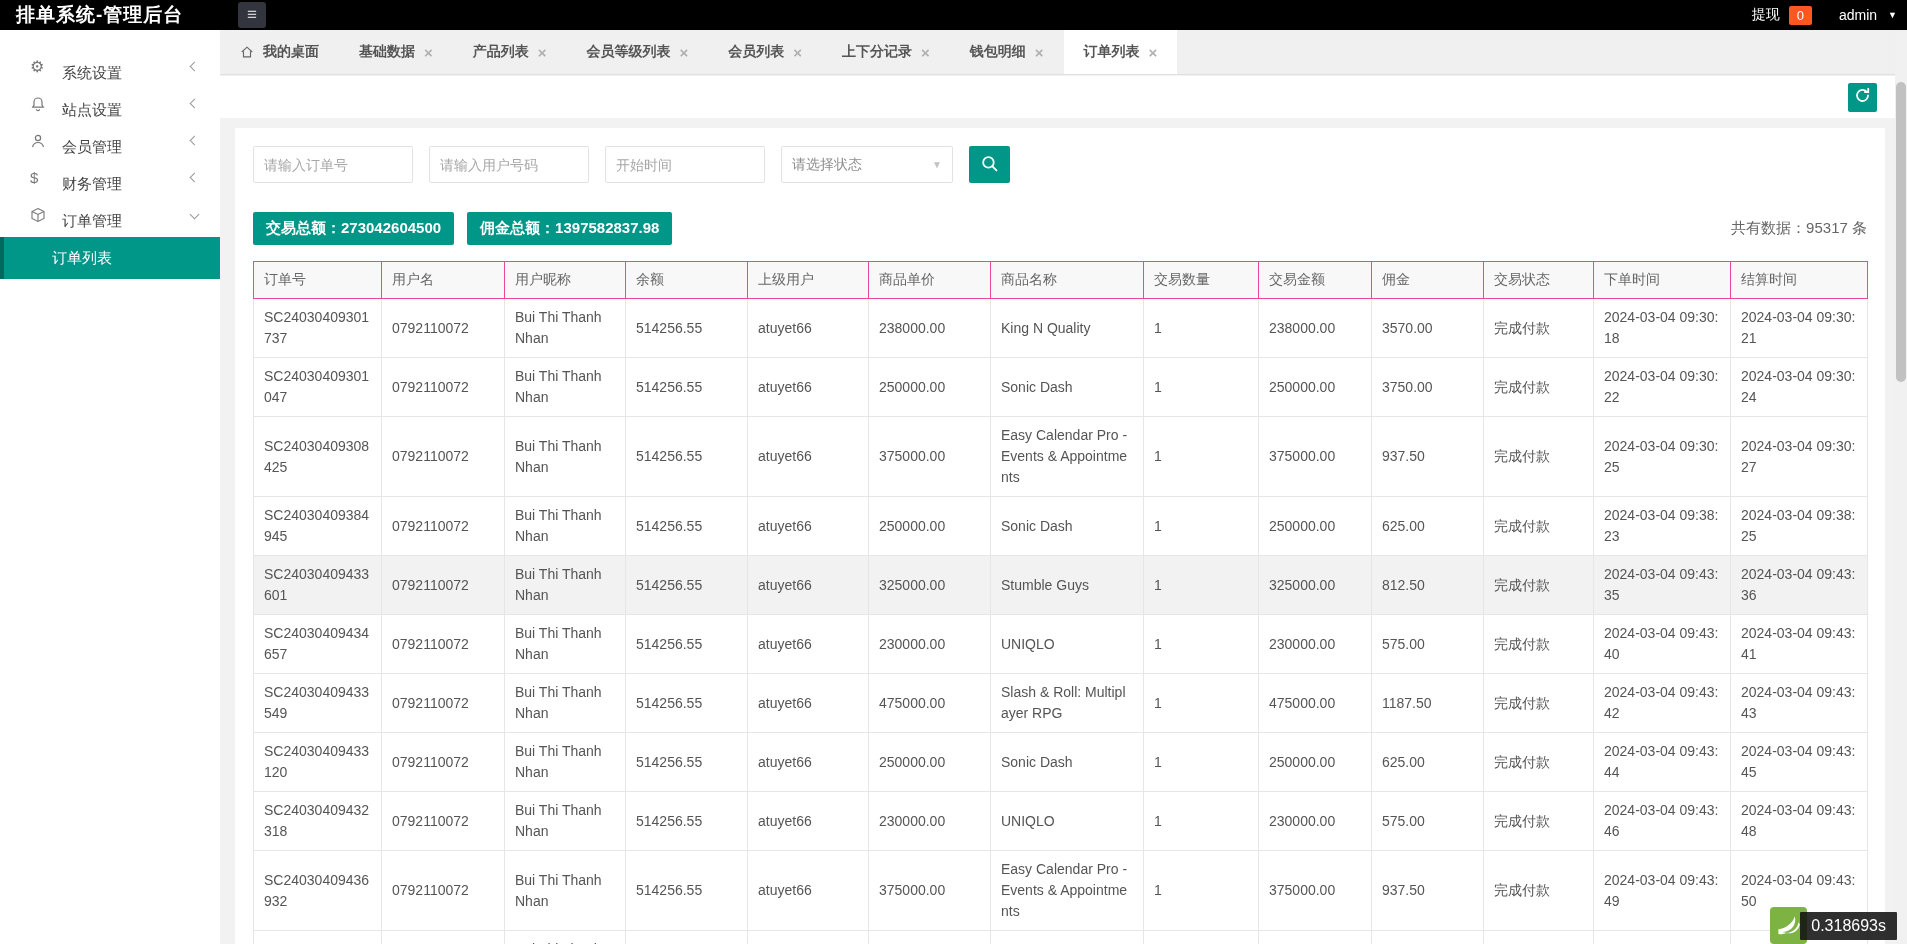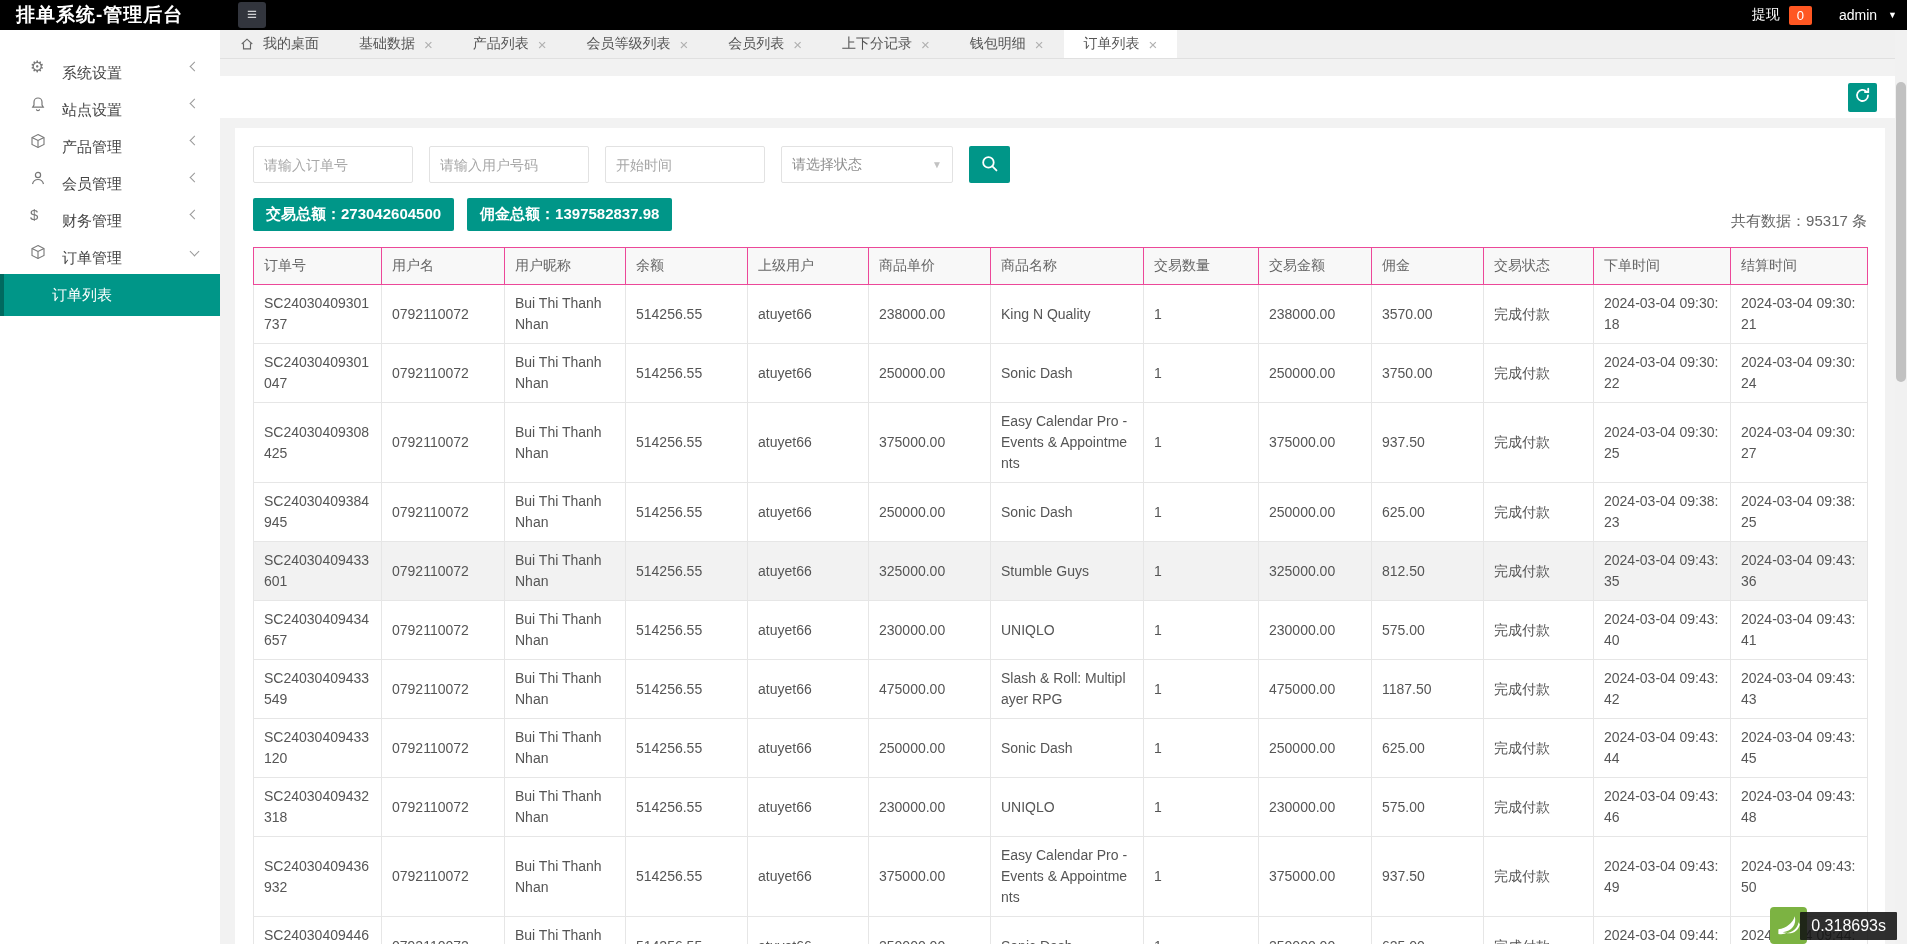--- a/index.html
+++ b/index.html
@@ -22,22 +22,22 @@
   .side-item .s-icon { width:26px; color:#777; font-size:15px; display:inline-flex; align-items:center; }
   .side-item .s-label { margin-left:6px;margin-top:13px; }
   .chev { position:absolute; right:22px; width:7px; height:7px; border-right:1.4px solid #999; border-bottom:1.4px solid #999; }
   .chev.left { transform:rotate(135deg); }
   .chev.down { transform:rotate(45deg); }
   .submenu-item { position:relative; height:42px; margin-top:4px; display:flex; align-items:center; padding-left:52px;
     font-size:15px; color:#454545; cursor:pointer; }
   .submenu-item.active { background:#009688; color:#fff; border-left:4px solid #00695f; padding-left:48px; }
 
   
-  .tab-bar { position:absolute; left:220px; top:30px; right:0; height:29px; background:#f0f0f0;
-    border-bottom:1px solid #e0e0e0; display:flex; z-index:10; }
+  .tab-bar { position:absolute; left:220px; top:30px; right:0; height:45px; background:#f0f0f0;
+    border-bottom:1px solid #e0e0e0; display:flex; z-index:10;font-weight:bold; }
   .tab { display:flex; align-items:center; gap:9px; padding:0 20px; font-size:14px; color:#555; cursor:pointer; }
   .tab.active { background:#ffffff; }
   .tab-x { color:#b0b0b0; font-size:15px; cursor:pointer; }
   .tab .home-ic { display:inline-flex; }
 
   
   .toolbar { position:absolute; left:220px; top:76px; right:12px; height:42px; background:#ffffff; }
   .refresh-btn { position:absolute; right:18px; top:7px; width:29px; height:29px; background:#009688; border-radius:2px;
     display:flex; align-items:center; justify-content:center; cursor:pointer; }
 
@@ -47,21 +47,21 @@
   .filter-row { display:flex; align-items:center; gap:16px; }
   .filter-input { width:160px; height:37px; border:1px solid #e2e2e2; border-radius:2px; padding:0 10px; font-size:14px; color:#b91c1c;
     font-family:"Liberation Sans","DejaVu Sans",sans-serif; outline:none; }
   .filter-input::placeholder { color:#a7a7a7; }
   .select-box { position:relative; width:172px; height:37px; border:1px solid #e2e2e2; border-radius:2px; background:#fff;
     display:flex; align-items:center; padding:0 10px; font-size:14px; color:#8e8e8e; cursor:pointer; }
   .select-caret { position:absolute; right:10px; font-size:10px; color:#c2c2c2; }
   .search-btn { width:41px; height:37px; background:#009688; border:none; border-radius:2px; display:flex; align-items:center;
     justify-content:center; cursor:pointer; }
 
-  .summary-row { position:relative; margin-top:15px; height:33px; display:flex; align-items:flex-end; gap:13px; }
+  .summary-row { position:relative; margin-top:29px; height:33px; display:flex; align-items:center; gap:13px; }
   .badge-btn { background:#009688; color:#fff; font-size:15px; font-weight:bold; padding:0 13px; height:33px;
     display:flex; align-items:center; border-radius:2px; cursor:pointer; }
   .record-count { position:absolute; right:0; color:#666; font-size:15px; }
 
   
   table { width:100%; border-collapse:collapse; table-layout:fixed; margin-top:16px; }
   th { background:#f8f8f8; border:1px solid #ec4899; color:#666; font-weight:normal; font-size:14px; text-align:left;
     padding:9px 10px; height:35px; }
   td { border:1px solid #e6e6e6; color:#555; font-size:14px; padding:8px 10px; height:59px; vertical-align:middle;
     word-break:break-all; line-height:1.5; }
@@ -100,30 +100,20 @@
       <span class="chev left"></span>
     </div>
     <div class="side-item">
       <span class="s-icon">
         <svg width="16" height="16" viewBox="0 0 16 16" fill="none" stroke="#777" stroke-width="1.2">
           <path d="M8 2a4 4 0 0 1 4 4v3l1.3 2.2H2.7L4 9V6a4 4 0 0 1 4-4z"></path>
           <path d="M6.5 13.2a1.5 1.5 0 0 0 3 0"></path>
         </svg>
       </span>
       <span class="s-label">站点设置</span>
-      <span class="chev left"></span>
-    </div>
-    <div class="side-item">
-      <span class="s-icon">
-        <svg width="16" height="16" viewBox="0 0 16 16" fill="none" stroke="#777" stroke-width="1.1">
-          <path d="M8 1.5 14 4.5v7L8 14.5 2 11.5v-7z"></path>
-          <path d="M2 4.5 8 7.5l6-3M8 7.5v7"></path>
-        </svg>
-      </span>
-      <span class="s-label">产品管理</span>
       <span class="chev left"></span>
     </div>
     <div class="side-item">
       <span class="s-icon">
         <svg width="16" height="16" viewBox="0 0 16 16" fill="none" stroke="#777" stroke-width="1.2">
           <circle cx="8" cy="5" r="2.6"></circle>
           <path d="M2.5 14c.8-3 2.8-4.5 5.5-4.5s4.7 1.5 5.5 4.5"></path>
         </svg>
       </span>
       <span class="s-label">会员管理</span>

